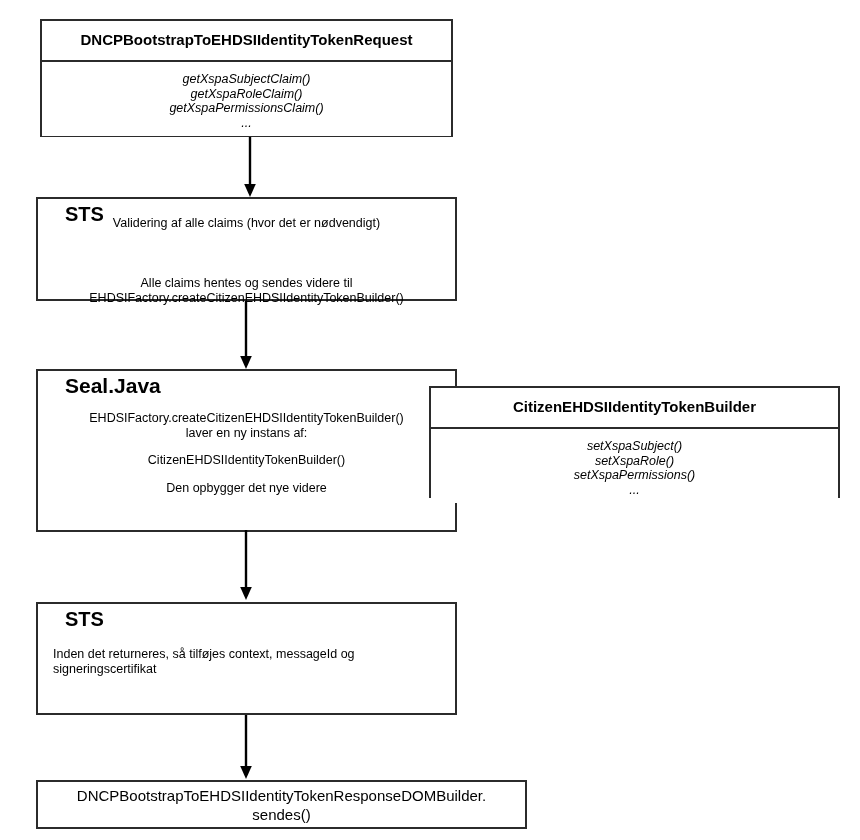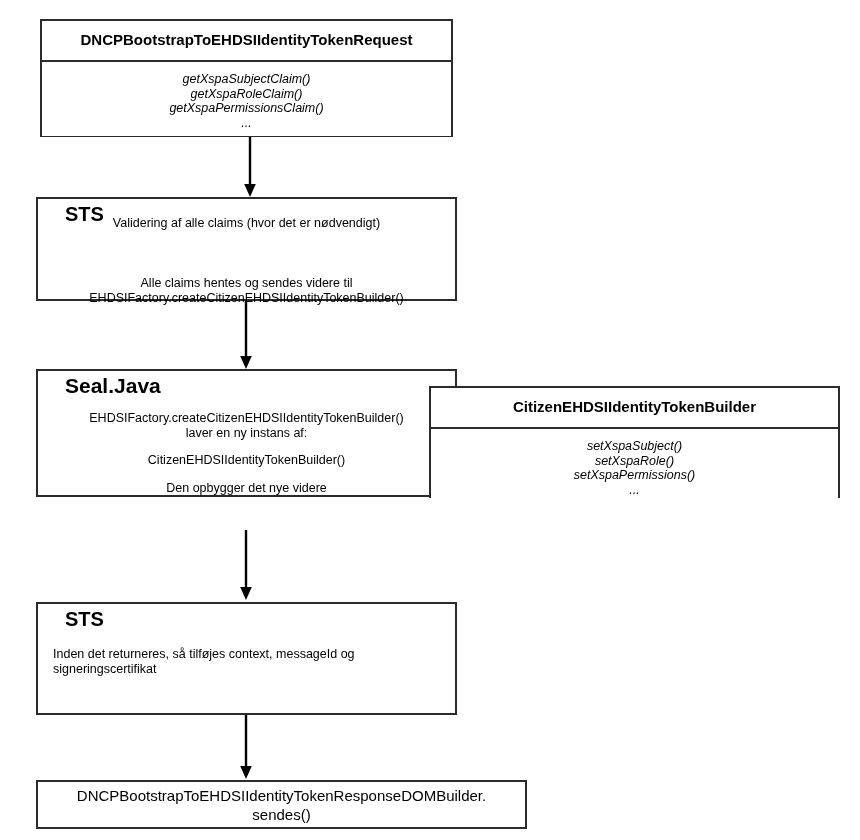--- a/index.html
+++ b/index.html
@@ -127,21 +127,21 @@
     </div>
   </div>
 
   <div class="arrow" style="left:237px; top:301px; width:18px; height:70px;">
     <svg width="18" height="70" viewBox="0 0 18 70">
       <line x1="9" y1="0" x2="9" y2="59" stroke="#000000" stroke-width="2.4"></line>
       <polygon points="9,68 3.2,55 14.8,55" fill="#000000"></polygon>
     </svg>
   </div>
 
-  <div class="plain-box" style="left:36px; top:369px; width:421px; height:128px;">
+  <div class="plain-box" style="left:36px; top:369px; width:421px; height:163px;">
     <div class="heading" style="font-size:21px;">Seal.Java</div>
     <div class="centered-text" style="top:40px;">
       <span class="ln">EHDSIFactory.createCitizenEHDSIIdentityTokenBuilder()</span>
       <span class="ln">laver en ny instans af:</span>
     </div>
     <div class="centered-text" style="top:82px;">
       <span class="ln">CitizenEHDSIIdentityTokenBuilder()</span>
     </div>
     <div class="centered-text" style="top:110px;">
       <span class="ln">Den opbygger det nye videre</span>

